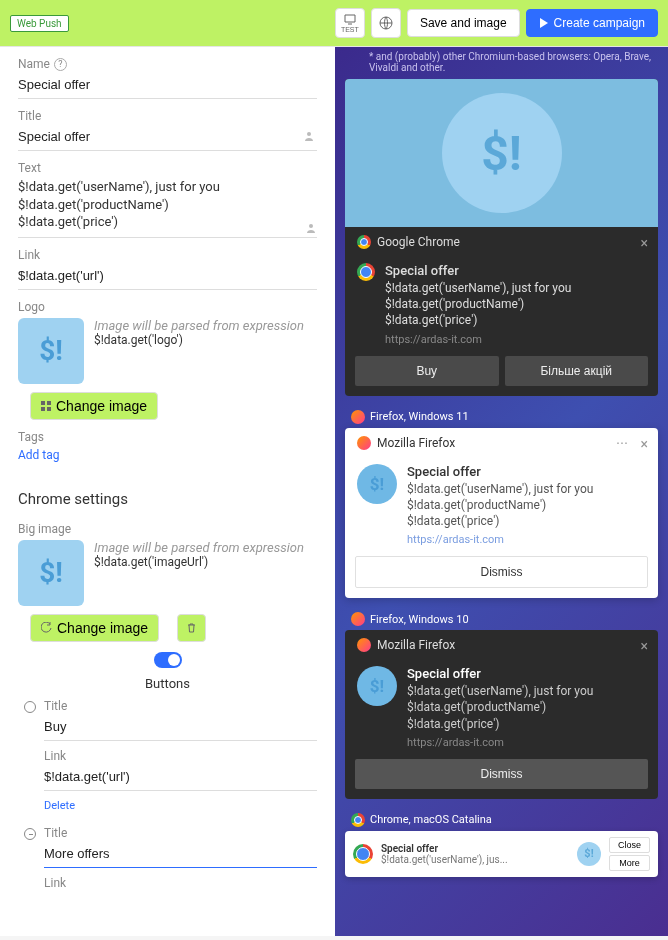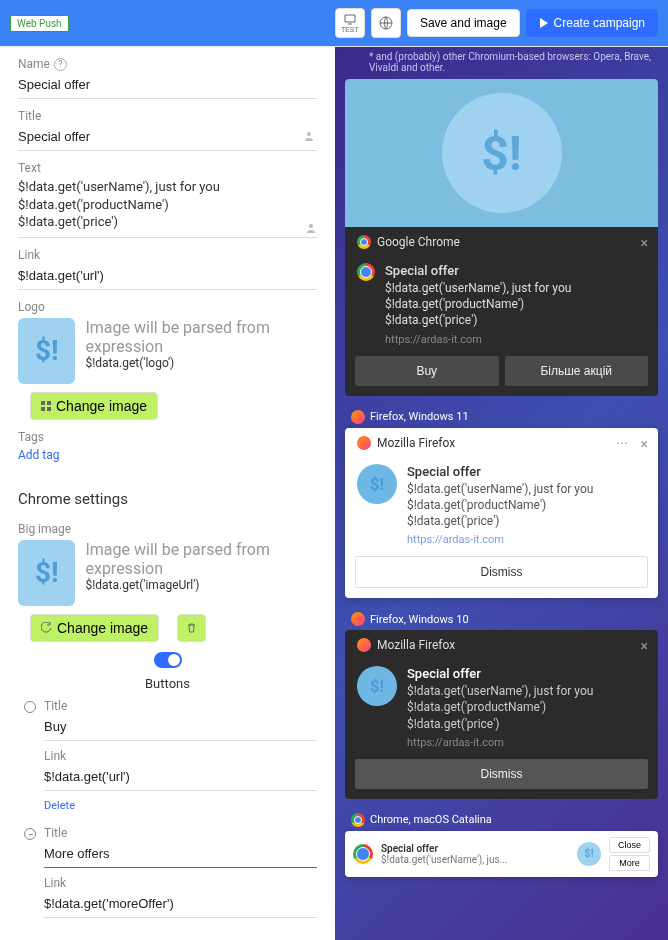--- a/index.html
+++ b/index.html
@@ -1,17 +1,17 @@
 <!DOCTYPE html>
 <html><head>
 <meta charset="utf-8">
 <style>
 * { box-sizing: border-box; margin: 0; padding: 0; }
 body { font-family: -apple-system, BlinkMacSystemFont, "Segoe UI", Roboto, sans-serif; font-size: 13px; color: #333; background: #f5f5f5; width: 668px; }
-.topbar { display: flex; align-items: center; padding: 8px 10px; background: #3b82f6; border-bottom: 1px solid #e5e5e5; }
+.topbar { display: flex; align-items: center; padding: 8px 10px; background: #bef264; border-bottom: 1px solid #e5e5e5; }
 .badge-webpush { border: 1px solid #3a9a3a; color: #3a9a3a; font-size: 10px; padding: 2px 6px; border-radius: 2px; background: #fff; }
 .topbar .spacer { flex: 1; }
 .topbar .iconbtn { width: 30px; height: 30px; border: 1px solid #ddd; border-radius: 4px; background: #fff; display: flex; align-items: center; justify-content: center; margin-left: 6px; font-size: 11px; flex-direction: column; color: #666; }
 .topbar .btn { border: 1px solid #ddd; border-radius: 4px; background: #fff; padding: 6px 12px; margin-left: 6px; font-size: 12px; cursor: pointer; }
 .topbar .btn-primary { background: #2e6dff; color: #fff; border-color: #2e6dff; display: flex; align-items: center; }
 .topbar .btn-primary svg { margin-right: 5px; }
 .main { display: flex; }
 .left { width: 335px; background: #fff; padding: 10px 18px 40px; }
 .right { width: 333px; position: relative; overflow: hidden; }
 .right-bg { position: absolute; inset: 0; background: linear-gradient(135deg, #3b2a8c 0%, #3e4fb0 50%, #4a2e90 100%); }
@@ -21,21 +21,21 @@
 .label { color: #888; font-size: 12px; margin-bottom: 3px; display: flex; align-items: center; }
 .label .qmark { width: 13px; height: 13px; border: 1px solid #aaa; border-radius: 50%; font-size: 9px; display: inline-flex; align-items: center; justify-content: center; margin-left: 4px; color: #888; }
 .inp { width: 100%; border: none; border-bottom: 1px solid #ddd; padding: 3px 0 6px; font-size: 13px; color: #222; background: transparent; }
 .inp-wrap { position: relative; }
 .inp-wrap .persona { position: absolute; right: 2px; top: 4px; color: #bbb; }
 .textarea { white-space: pre-line; line-height: 1.35; border-bottom: 1px solid #ddd; padding-bottom: 6px; position: relative; }
 .logo-row { display: flex; gap: 10px; margin-top: 4px; }
 .logo-preview { width: 66px; height: 66px; border-radius: 6px; background: #9fd2f1; display: flex; align-items: center; justify-content: center; }
 .logo-preview.big { width: 66px; height: 66px; }
 .dollar-icon { font-size: 28px; font-weight: bold; color: #4a9dd6; }
-.img-meta { font-size: 16px; color: #999; }
+.img-meta { font-size: 13px; color: #999; font-style: italic; }
 .img-expr { font-size: 12px; color: #333; font-style: normal; }
 .btn-outline { border: 1px solid #ddd; border-radius: 4px; background: #bef264; padding: 5px 10px; font-size: 14px; display: inline-flex; align-items: center; gap: 5px; margin-top: 8px; cursor: pointer; margin-left: 12px; }
 .link { color: #2e6dff; font-size: 12px; cursor: pointer; }
 .section-title { font-size: 15px; margin: 28px 0 14px; color: #333; }
 .toggle-row { display: flex; align-items: center; gap: 8px; margin-bottom: 8px; flex-direction: column; }
 .toggle { width: 28px; height: 16px; background: #2e6dff; border-radius: 10px; position: relative; }
 .toggle::after { content: ''; position: absolute; width: 12px; height: 12px; background: #fff; border-radius: 50%; top: 2px; right: 2px; }
 .btn-entry { margin-left: 26px; margin-bottom: 6px; position: relative; }
 .btn-entry .bullet { position: absolute; left: -20px; top: 2px; width: 12px; height: 12px; border: 1.5px solid #888; border-radius: 50%; }
 .btn-entry .bullet.clock::after { content: ''; position: absolute; width: 4px; height: 1px; background: #888; top: 5px; left: 4px; }
@@ -204,21 +204,20 @@
       <input class="inp" value="$!data.get('url')" style="">
     </div>
 
     <span class="delete-link">Delete</span>
 
     <div class="btn-entry">
       <span class="bullet clock"></span>
       <div class="label">Title</div>
       <input class="inp" style="border-bottom-color: rgb(46, 109, 255);" value="More offers">
       <div class="label" style="margin-top:8px">Link</div>
-      <input class="inp" value="$!data.get('moreOffer')" style="">
     </div>
 
   </div>
 
   <div class="right">
     <div class="right-bg"></div>
     <div class="right-inner">
       <div class="note">* and (probably) other Chromium-based browsers: Opera, Brave, Vivaldi and other.</div>
 
       <div class="card card-dark">

